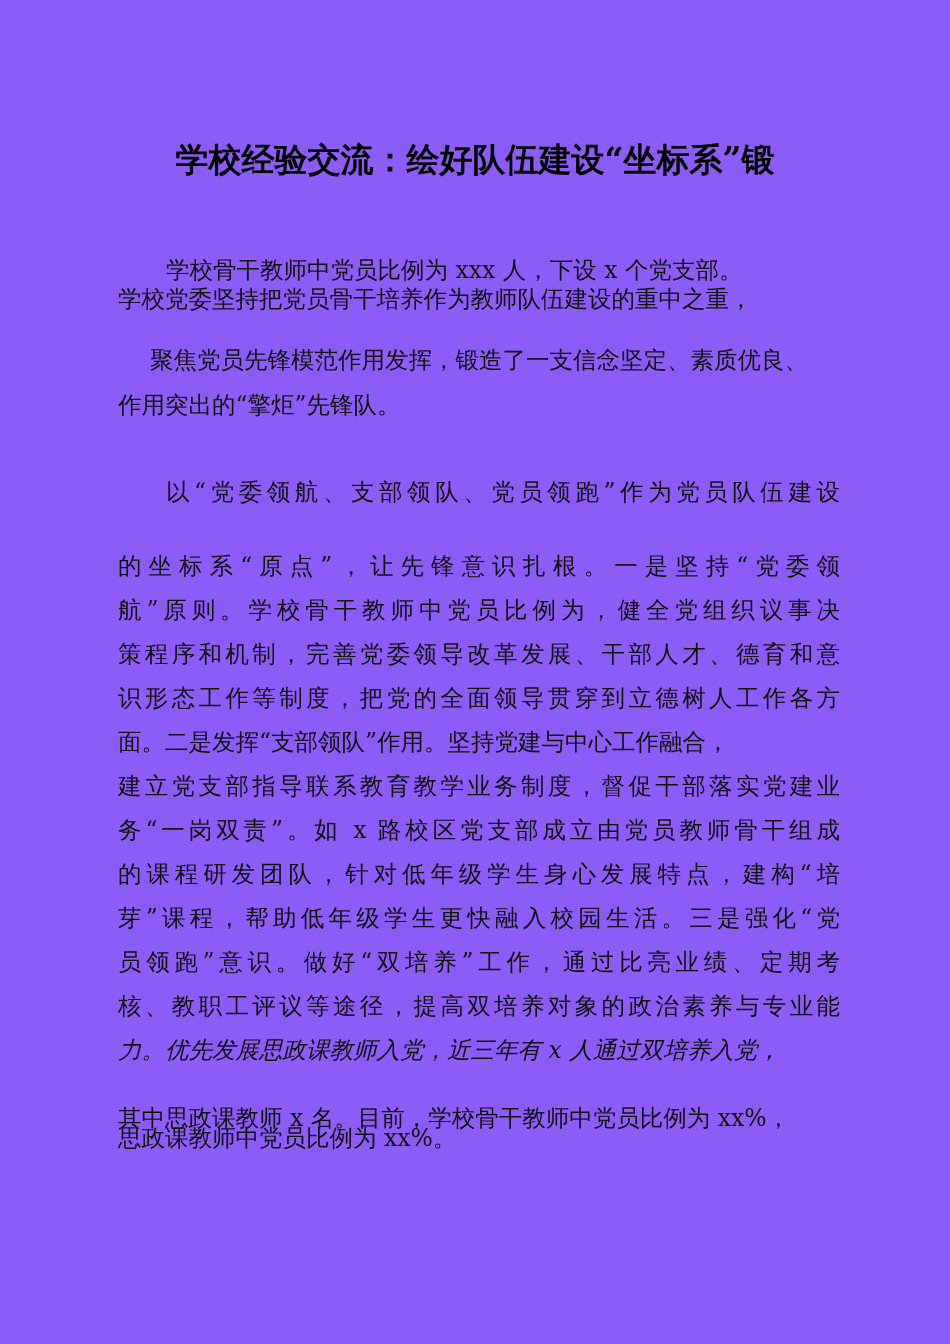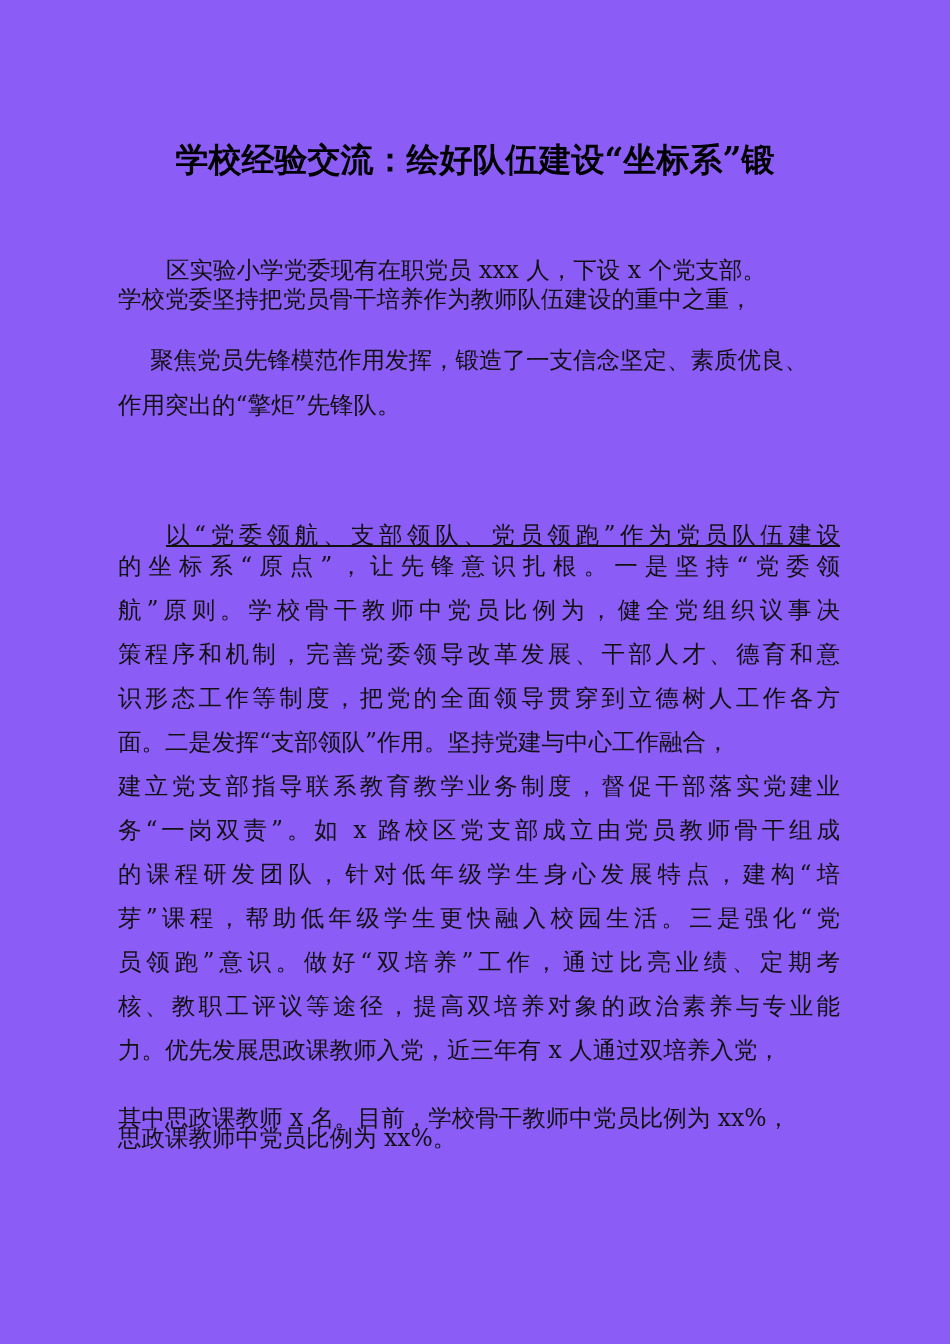--- a/index.html
+++ b/index.html
@@ -67,38 +67,38 @@
     }
   </style>
 </head>
 <body>
 
 <div class="page">
 
   <div class="title title-line-1">学校经验交流：绘好队伍建设“坐标系”锻</div>
 
   <div>
-    <div class="line indent" style="top:255px;">区实验小学党委现有在职党员 xxx 人，下设 x 个党支部。</div>
+    <div class="line indent" style="top:255px;">学校骨干教师中党员比例为 xxx 人，下设 x 个党支部。</div>
     <div class="line" style="top:284px;">学校党委坚持把党员骨干培养作为教师队伍建设的重中之重，</div>
     <div class="line" style="top:345px;margin-left:32px;">聚焦党员先锋模范作用发挥，锻造了一支信念坚定、素质优良、</div>
     <div class="line" style="top:390px;">作用突出的“擎炬”先锋队。</div>
   </div>
 
 
   <div>
-    <div class="line indent justify" style="top:520px;text-decoration:underline;">以“党委领航、支部领队、党员领跑”作为党员队伍建设</div>
+    <div class="line indent justify" style="top:477px;">以“党委领航、支部领队、党员领跑”作为党员队伍建设</div>
     <div class="line justify" style="top:551px;">的坐标系“原点”，让先锋意识扎根。一是坚持“党委领</div>
     <div class="line justify" style="top:595px;">航”原则。学校骨干教师中党员比例为，健全党组织议事决</div>
     <div class="line justify" style="top:639px;">策程序和机制，完善党委领导改革发展、干部人才、德育和意</div>
     <div class="line justify" style="top:683px;">识形态工作等制度，把党的全面领导贯穿到立德树人工作各方</div>
     <div class="line" style="top:727px;">面。二是发挥“支部领队”作用。坚持党建与中心工作融合，</div>
     <div class="line justify" style="top:771px;">建立党支部指导联系教育教学业务制度，督促干部落实党建业</div>
     <div class="line justify" style="top:815px;">务“一岗双责”。如 x 路校区党支部成立由党员教师骨干组成</div>
     <div class="line justify" style="top:859px;">的课程研发团队，针对低年级学生身心发展特点，建构“培</div>
     <div class="line justify" style="top:903px;">芽”课程，帮助低年级学生更快融入校园生活。三是强化“党</div>
     <div class="line justify" style="top:947px;">员领跑”意识。做好“双培养”工作，通过比亮业绩、定期考</div>
     <div class="line justify" style="top:991px;">核、教职工评议等途径，提高双培养对象的政治素养与专业能</div>
-    <div class="line" style="top:1035px;">力。优先发展思政课教师入党，近三年有 x 人通过双培养入党，</div>
+    <div class="line" style="top:1035px;font-style:italic;">力。优先发展思政课教师入党，近三年有 x 人通过双培养入党，</div>
     <div class="line" style="top:1079px;margin-top:24px;">其中思政课教师 x 名。目前，学校骨干教师中党员比例为 xx%，</div>
     <div class="line" style="top:1123px;">思政课教师中党员比例为 xx%。</div>
   </div>
 
 </div>
 
 </body></html>

